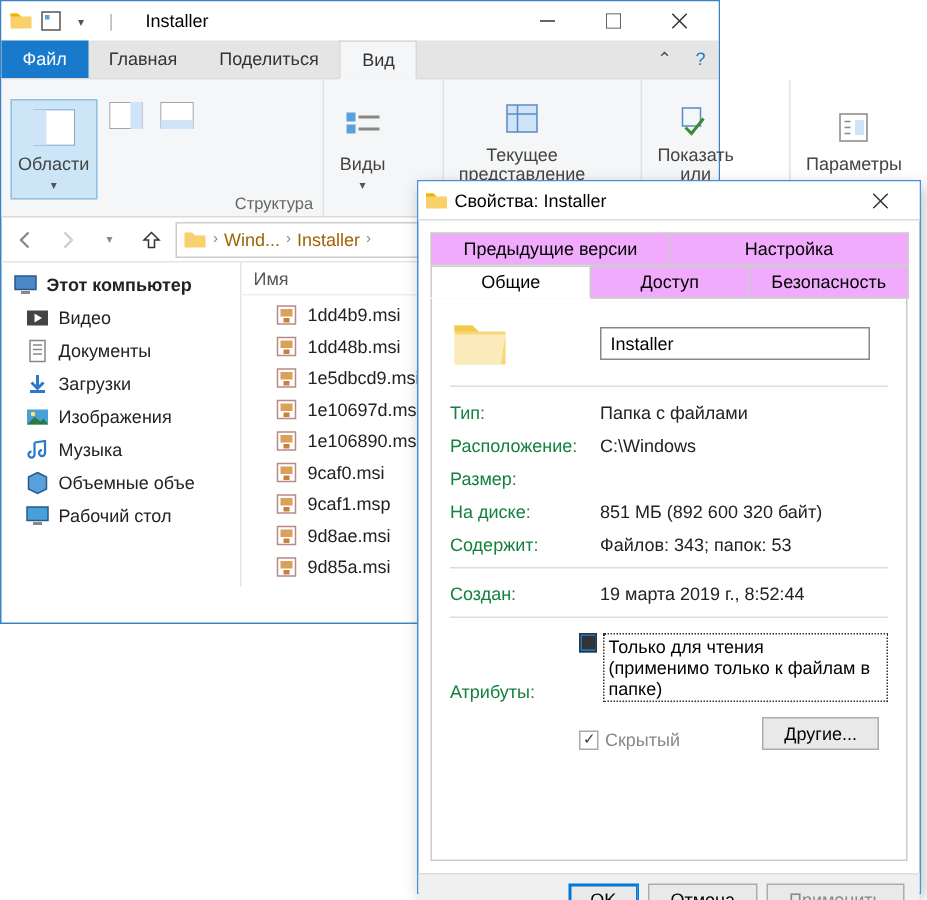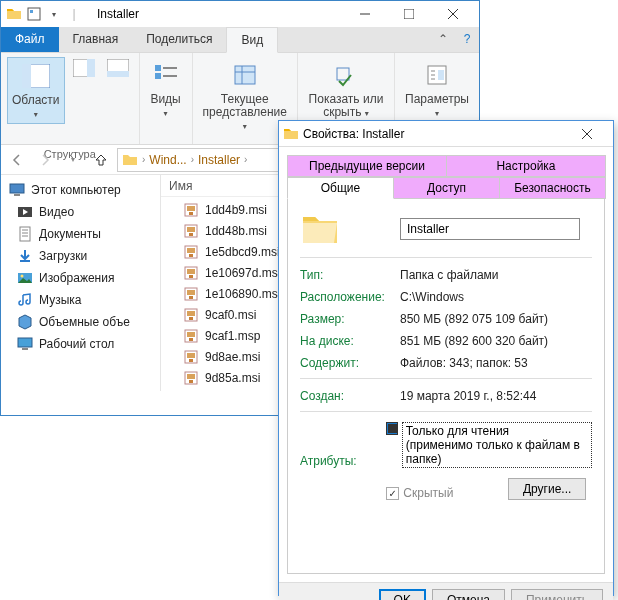--- a/index.html
+++ b/index.html
@@ -17,41 +17,41 @@
 
   .tabs { height: 26px; display: flex; background: #e5e5e5; border-bottom: 1px solid #dadada; }
   .tab { padding: 0 14px; line-height: 25px; color: #333; }
   .tab.file { background: #1979ca; color: #fff; }
   .tab.active { border: 1px solid #dadada; border-bottom: 1px solid #f5f6f7; background: #f5f6f7; margin-bottom: -1px; position: relative; }
   .tabs .spacer { flex: 1; }
   .help { width: 24px; text-align: center; color: #1979ca; line-height: 25px; }
   .caretup { width: 24px; text-align: center; color: #555; line-height: 25px; }
 
   .ribbon { height: 92px; background: #f5f6f7; border-bottom: 1px solid #dadada; display: flex; }
-  .rgroup { border-right: 1px solid #e2e2e2; display: flex; flex-direction: column; align-items: center; padding: 4px 6px 2px 6px; gap: 24px; }
+  .rgroup { border-right: 1px solid #e2e2e2; display: flex; flex-direction: row; align-items: center; padding: 4px 6px 2px 6px; gap: 24px; }
   .rgroup .btns { display: flex; gap: 4px; flex: 1; align-items: flex-start; }
   .rbtn { display: flex; flex-direction: column; align-items: center; width: auto; padding: 2px 4px; text-align: center; color: #444; }
   .rbtn.sel { background: #cde6f7; border: 1px solid #92c0e0; }
   .ricon { width: 32px; height: 32px; display:flex; align-items:center; justify-content:center; }
   .rlabel { margin-top: 2px; line-height: 13px; max-width: 100px; }
   .rgroup .gname { color: #666; font-size: 11px; margin-top: auto; }
   .dd { font-size: 8px; color: #555; }
 
   .addrbar { height: 30px; display: flex; align-items: center; padding: 2px 4px; gap: 4px; border-bottom: 1px solid #e5e5e5; }
   .navbtn { width: 24px; height: 24px; display:flex; align-items:center; justify-content:center; color:#888; }
   .navbtn.enabled { color: #333; }
   .address { flex: 1; height: 24px; border: 1px solid #ccc; display:flex; align-items:center; padding: 0 4px; gap: 4px; color:#333; }
   .crumb { color: #a16207; }
   .chev { color: #888; font-size: 10px; }
 
   .body { display: flex; height: 216px; }
   .tree { width: 160px; border-right: 1px solid #e5e5e5; overflow: hidden; padding-top: 4px; }
   .tree-item { display: flex; align-items: center; height: 22px; padding-left: 16px; gap: 6px; color: #222; }
   .tree-item.sel { background: #d8d8d8; }
-  .tree-item.heading { padding-left: 8px; font-weight: normal; }
+  .tree-item.heading { padding-left: 8px; font-weight: bold; }
   .ticon { width: 16px; height: 16px; display: inline-flex; align-items: center; justify-content: center; }
 
   .files { flex: 1; overflow: hidden; }
   .col-header { height: 22px; display: flex; align-items: center; padding: 0 8px; color: #555; border-bottom: 1px solid #eee; }
   .file-list { padding: 2px 0; }
   .file-item { display:flex; align-items:center; height: 21px; padding-left: 22px; gap: 6px; color:#222; }
   .ficon { width: 16px; height: 16px; }
 
   .statusbar { height: 24px; border-top: 1px solid #e5e5e5; display: flex; align-items: center; padding: 0 8px; gap: 16px; color: #555; }
 
@@ -487,21 +487,20 @@
     <div class="prow">
         <div class="plabel">Тип:</div>
         <div class="pvalue">Папка с файлами</div>
       </div>
     <div class="prow">
         <div class="plabel">Расположение:</div>
         <div class="pvalue">C:\Windows</div>
       </div>
     <div class="prow">
         <div class="plabel">Размер:</div>
-        <div class="pvalue">850 МБ (892 075 109 байт)</div>
       </div>
     <div class="prow">
         <div class="plabel">На диске:</div>
         <div class="pvalue">851 МБ (892 600 320 байт)</div>
       </div>
     <div class="prow">
         <div class="plabel">Содержит:</div>
         <div class="pvalue">Файлов: 343; папок: 53</div>
       </div>
     <div class="hr"></div>

